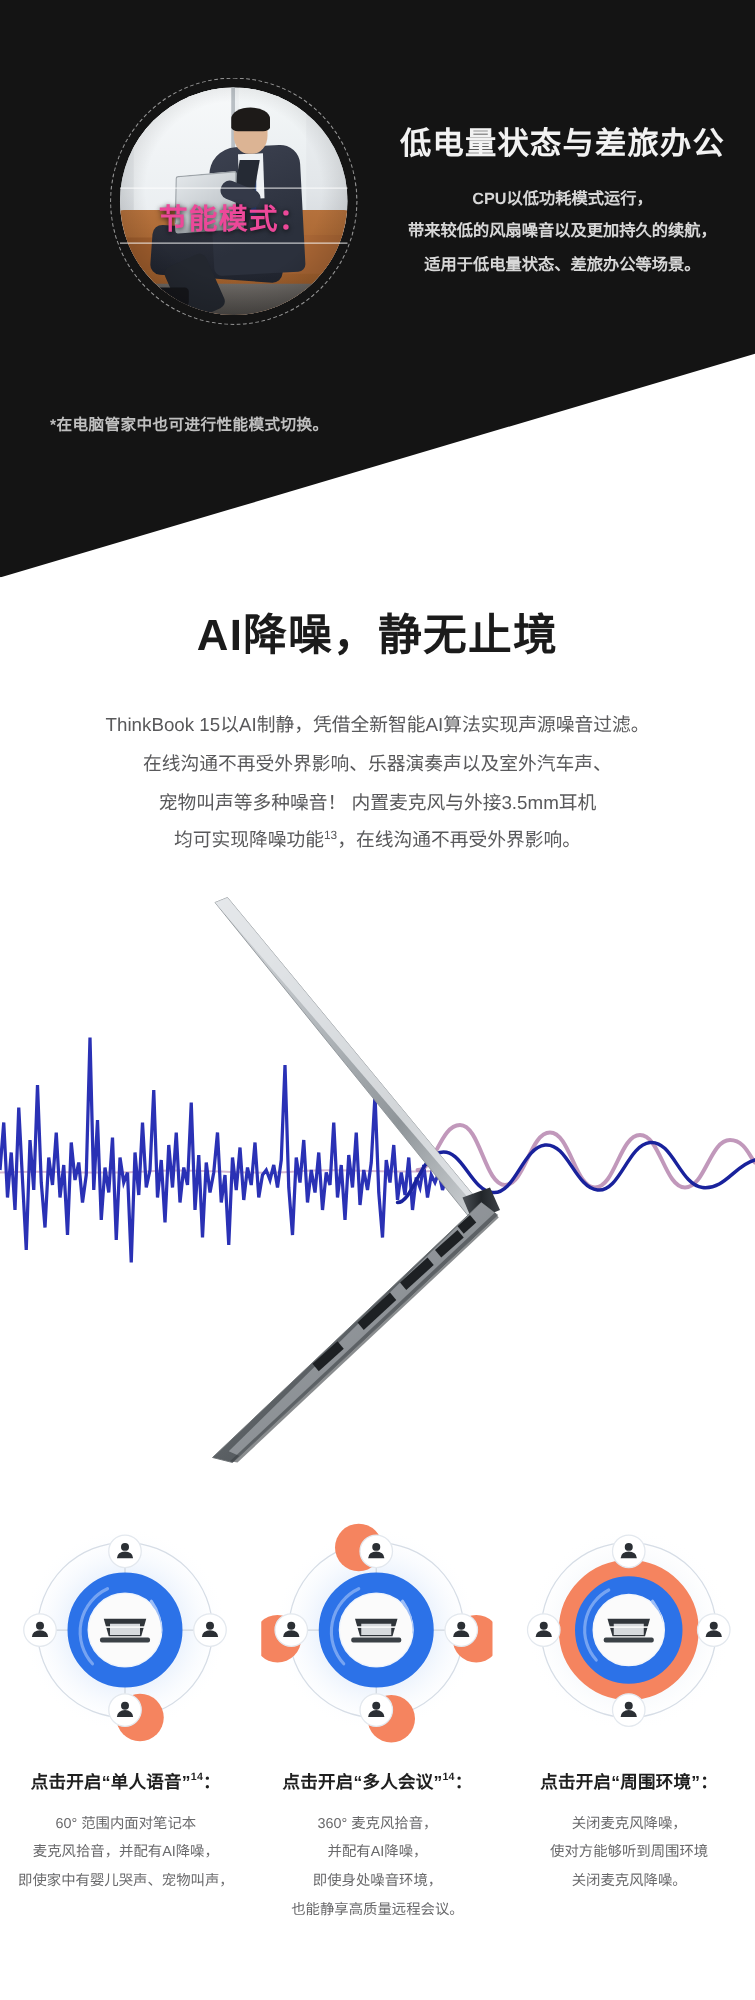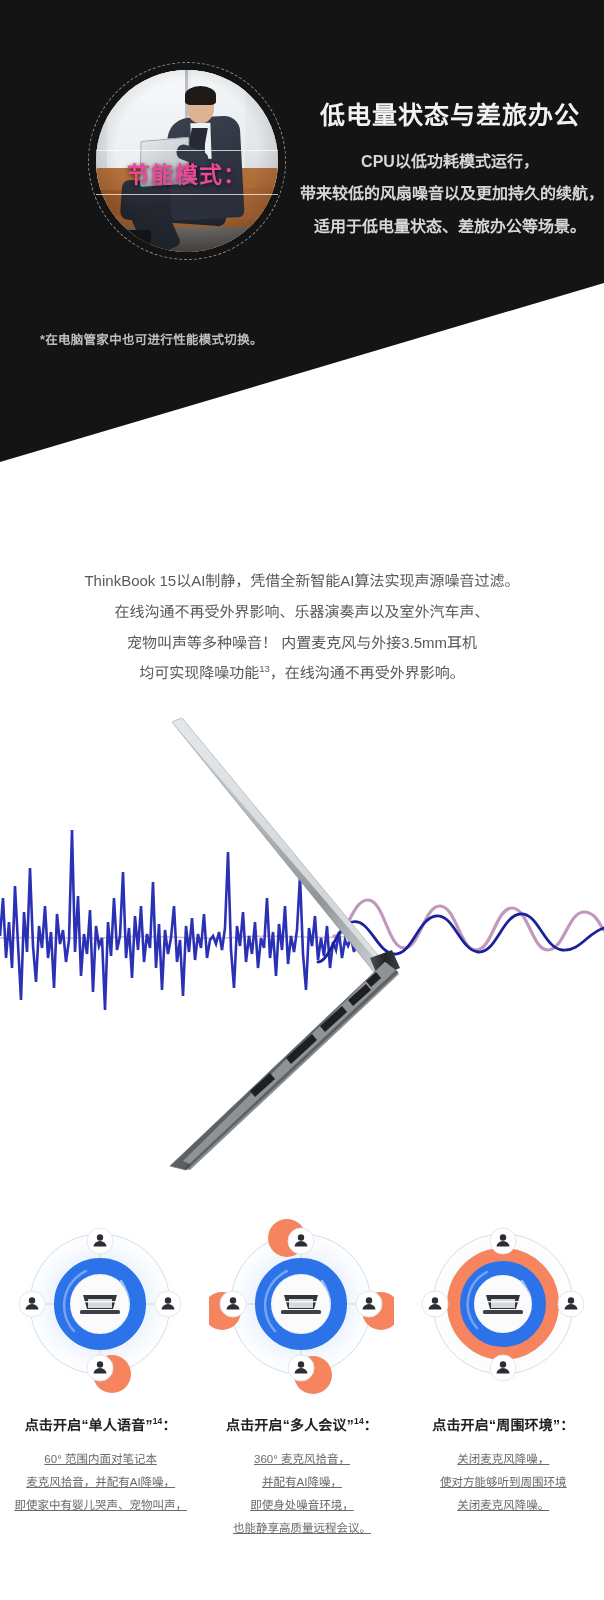--- a/index.html
+++ b/index.html
@@ -189,21 +189,21 @@
   }
   .hero-title {
     font-size: 25px;
     font-weight: 700;
     letter-spacing: 1px;
     color: #f2f2f2;
     margin: 0 0 16px 0;
     line-height: 1.1;
   }
   .hero-sub {
-    font-size: 16px;
+    font-size: 13px;
     line-height: 2.05;
     color: #d7d7d7;
     font-weight: 600;
     margin: 0;
   }
   .hero-sub div { white-space: nowrap; }
 
   .hero-note {
     position: absolute;
     left: 40px; top: 329px;
@@ -272,21 +272,21 @@
     white-space: nowrap;
     letter-spacing: .2px;
   }
   .col-title sup { font-size: 8.5px; vertical-align: super; font-weight: 700; }
   .col-body {
     margin-top: 14px;
     font-size: 11.5px;
     line-height: 2.0;
     color: #6a6a6c;
   }
-  .col-body div { white-space: nowrap; text-decoration: underline; }
+  .col-body div { white-space: nowrap; }
 </style>
 </head>
 <body>
 
 <div id="page">
 
   <div class="hero">
 
     <div class="photo-ring"></div>
 
@@ -323,20 +323,21 @@
       <div class="hero-sub">
         <div>CPU以低功耗模式运行，</div>
         <div>带来较低的风扇噪音以及更加持久的续航，</div>
         <div>适用于低电量状态、差旅办公等场景。</div>
       </div>
     </div>
 
     <div class="hero-note">*在电脑管家中也可进行性能模式切换。</div>
   </div>
 
+  <div class="sec-title">AI降噪，静无止境</div>
 
   <div class="sec-body">
     <div>ThinkBook 15以AI制静，凭借全新智能AI算法实现声源噪音过滤。</div>
     <div>在线沟通不再受外界影响、乐器演奏声以及室外汽车声、</div>
     <div>宠物叫声等多种噪音！ 内置麦克风与外接3.5mm耳机</div>
     <div><span>均可实现降噪功能</span><sup>13</sup><span>，在线沟通不再受外界影响。</span></div>
   </div>
 
   <div class="art">
     <svg width="604" height="500" viewBox="0 0 604 500" xmlns="http://www.w3.org/2000/svg">

